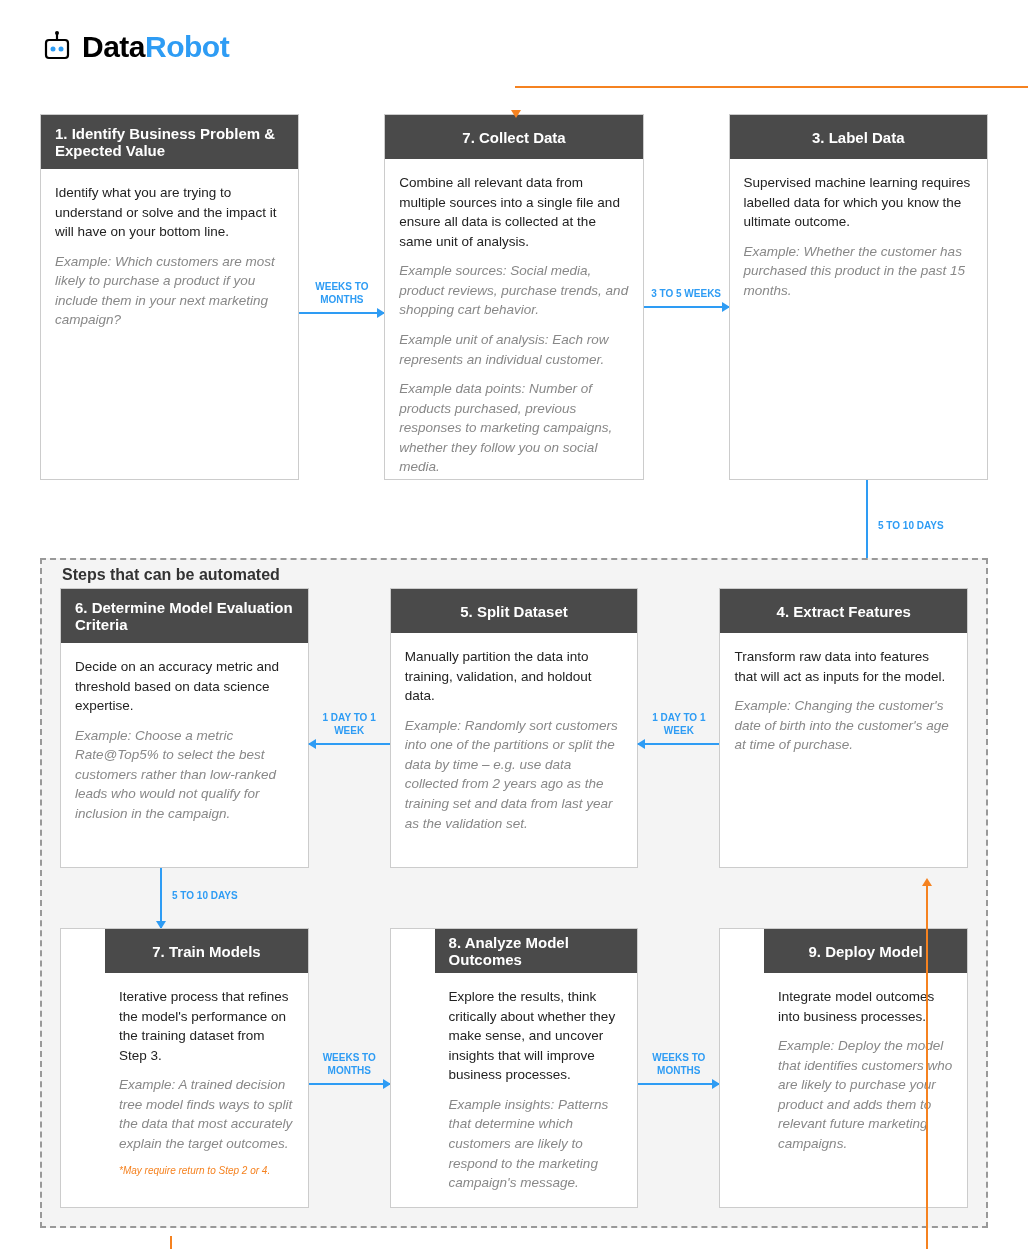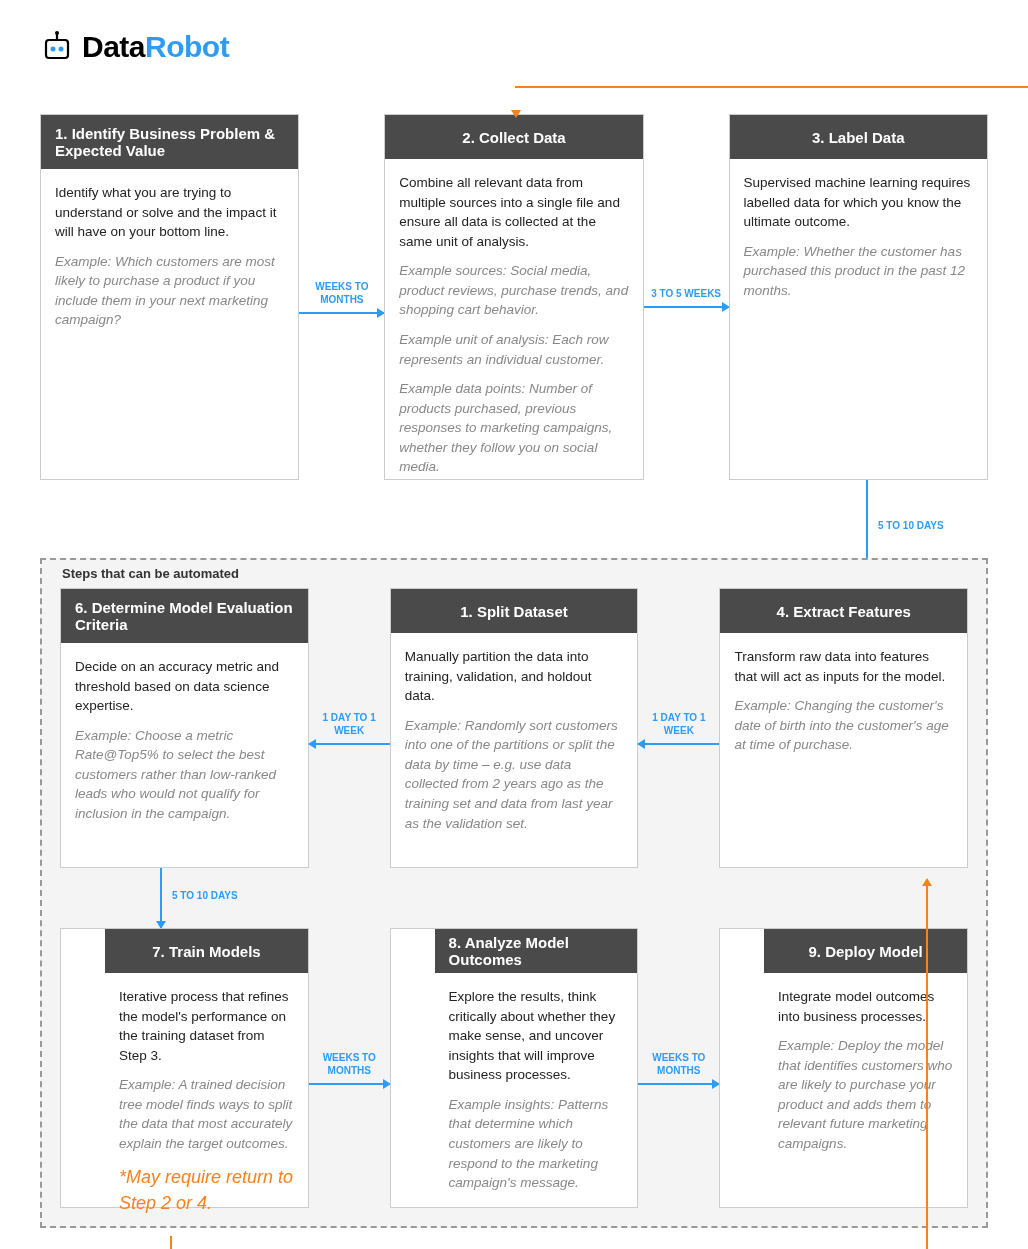--- a/index.html
+++ b/index.html
@@ -57,21 +57,21 @@
     }
     .card-body {
       padding: 14px;
       font-size: 13.5px;
       line-height: 1.45;
       color: #222;
       flex: 1;
     }
     .card-body p { margin-bottom: 10px; }
     .card-body .example { color: #888; font-style: italic; }
-    .card-body .note { color: #f58220; font-style: italic; font-size: 18px; }
+    .card-body .note { color: #f58220; font-style: italic; font-size: 10px; }
 
     .connector {
       width: 85px;
       position: relative;
       display: flex;
       flex-direction: column;
       align-items: center;
       justify-content: center;
     }
     .connector-label {
@@ -136,21 +136,21 @@
       border: 2px dashed #999;
       background: #f4f4f4;
       padding: 28px 18px 18px 18px;
       margin-top: 78px;
       position: relative;
     }
     .auto-label {
       position: absolute;
       top: 6px;
       left: 20px;
-      font-size: 13px;
+      font-size: 16px;
       font-weight: 600;
       color: #333;
     }
     .auto-row { display: flex; }
     .row-gap { height: 60px; position: relative; }
 
     .orange-path {
       position: absolute;
       border-color: #f58220;
       pointer-events: none;
@@ -204,38 +204,38 @@
         <p>Identify what you are trying to understand or solve and the impact it will have on your bottom line.</p>
         <p class="example">Example: Which customers are most likely to purchase a product if you include them in your next marketing campaign?</p>
       </div>
     </div>
     <div class="connector">
       <div class="connector-label">WEEKS TO MONTHS</div>
       <div class="connector-arrow right"></div>
     </div>
 
     <div class="card">
-      <div class="card-header">2. Collect Data</div>
+      <div class="card-header">7. Collect Data</div>
       <div class="card-body">
         <p>Combine all relevant data from multiple sources into a single file and ensure all data is collected at the same unit of analysis.</p>
         <p class="example">Example sources: Social media, product reviews, purchase trends, and shopping cart behavior.</p>
         <p class="example">Example unit of analysis: Each row represents an individual customer.</p>
         <p class="example">Example data points: Number of products purchased, previous responses to marketing campaigns, whether they follow you on social media.</p>
       </div>
     </div>
     <div class="connector">
       <div class="connector-label">3 TO 5 WEEKS</div>
       <div class="connector-arrow right"></div>
     </div>
 
     <div class="card">
       <div class="card-header">3. Label Data</div>
       <div class="card-body">
         <p>Supervised machine learning requires labelled data for which you know the ultimate outcome.</p>
-        <p class="example">Example: Whether the customer has purchased this product in the past 12 months.</p>
+        <p class="example">Example: Whether the customer has purchased this product in the past 15 months.</p>
       </div>
     </div>
   </div>
 
   <div class="v-connector" style="right:120px; top:366px; height:108px; display:flex; align-items:center; gap:8px;">
     <div class="v-line down" style="height:108px;"></div>
     <div class="v-label" style="position:absolute; left:12px; top:40px;">5 TO 10 DAYS</div>
   </div>
 
   <div class="auto-container">
@@ -247,21 +247,21 @@
         <div class="card-body">
           <p>Decide on an accuracy metric and threshold based on data science expertise.</p>
           <p class="example">Example: Choose a metric Rate@Top5% to select the best customers rather than low-ranked leads who would not qualify for inclusion in the campaign.</p>
         </div>
       </div>
       <div class="connector">
         <div class="connector-label">1 DAY TO 1 WEEK</div>
         <div class="connector-arrow left"></div>
       </div>
       <div class="card">
-        <div class="card-header">1. Split Dataset</div>
+        <div class="card-header">5. Split Dataset</div>
         <div class="card-body">
           <p>Manually partition the data into training, validation, and holdout data.</p>
           <p class="example">Example: Randomly sort customers into one of the partitions or split the data by time – e.g. use data collected from 2 years ago as the training set and data from last year as the validation set.</p>
         </div>
       </div>
       <div class="connector">
         <div class="connector-label">1 DAY TO 1 WEEK</div>
         <div class="connector-arrow left"></div>
       </div>
       <div class="card">

